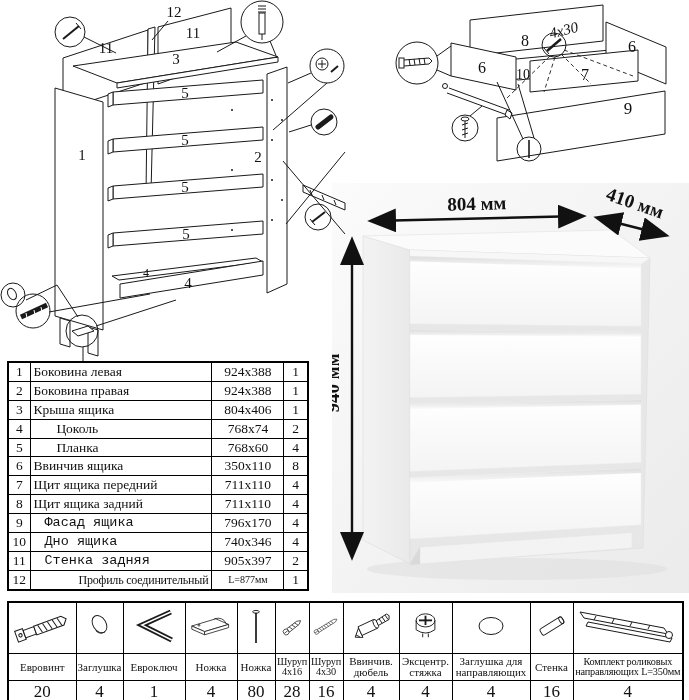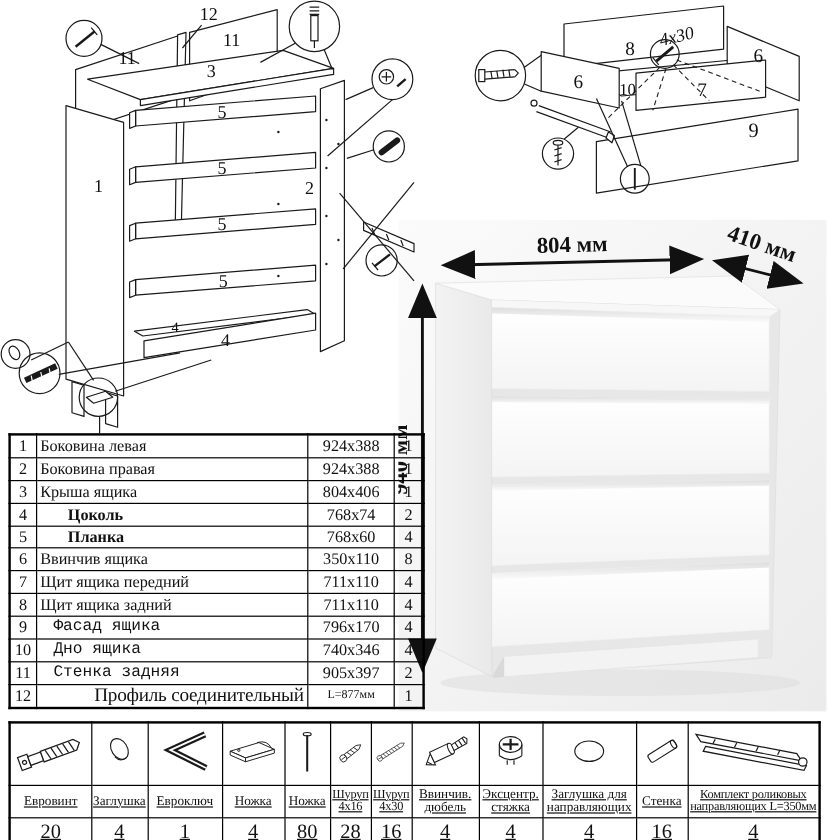--- a/index.html
+++ b/index.html
@@ -8,31 +8,31 @@
   svg text{font-family:"Liberation Serif", serif;fill:#111;}
   .dg{position:absolute;}
   
   #photo{position:absolute;left:332px;top:183px;width:357px;height:410px;}
   
   #parts-table{position:absolute;left:7px;top:361px;border-collapse:collapse;
                font-size:13.5px;line-height:16px;}
   #parts-table td{border:1px solid #000;padding:0 3px;height:17.9px;white-space:nowrap;}
   #parts-table{border:2px solid #000;}
   #parts-table td.c{text-align:center;padding:0 1px;}
-  #parts-table tr.ind1 td.nm{padding-left:26px;font-weight:bold;}
+  #parts-table tr.ind1 td.nm{padding-left:26px;}
   #parts-table tr.ind2 td.nm{padding-left:14px;font-family:Liberation Mono, monospace;}
-  #parts-table tr.cond td.nm{font-size:16px;letter-spacing:-0.2px;padding-left:48px;}
+  #parts-table tr.cond td.nm{font-size:12px;letter-spacing:-0.2px;padding-left:48px;}
   #parts-table tr.cond td.sz{font-size:10px;}
   
   #kit-title{position:absolute;left:14px;right:0;top:578px;text-align:center;
              font-size:19.5px;color:#111;}
   
   #hw-table{position:absolute;left:7px;top:601px;border-collapse:collapse;table-layout:fixed;}
   #hw-table{border:2px solid #000;}
-  #hw-table td{border:1px solid #000;text-align:center;vertical-align:middle;padding:0;overflow:hidden;text-decoration:underline;}
+  #hw-table td{border:1px solid #000;text-align:center;vertical-align:middle;padding:0;overflow:hidden;}
   #hw-table tr.ico td{height:49px;}
   #hw-table tr.nm td{height:24px;font-size:11px;line-height:11px;padding:1px 1px;}
   #hw-table tr.nm td.fs10{font-size:10.3px;line-height:10.5px;letter-spacing:-0.2px;margin-left:47px;}
   #hw-table tr.qty td{height:21px;font-size:17px;}
   .ln{stroke:#1a1a1a;stroke-width:1;fill:#fff;stroke-linejoin:round;}
   .nf{stroke:#1a1a1a;stroke-width:1;fill:none;}
   .dash{stroke:#1a1a1a;stroke-width:0.9;fill:none;stroke-dasharray:4 3;}
 </style>
 </head>
 <body>

